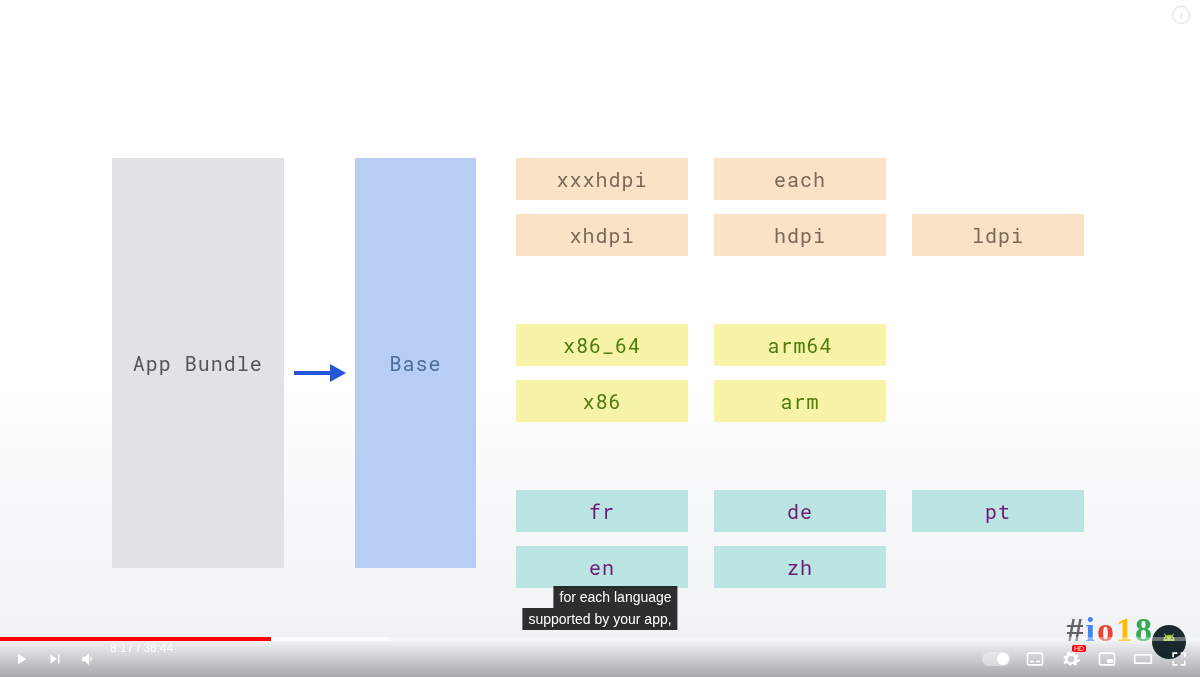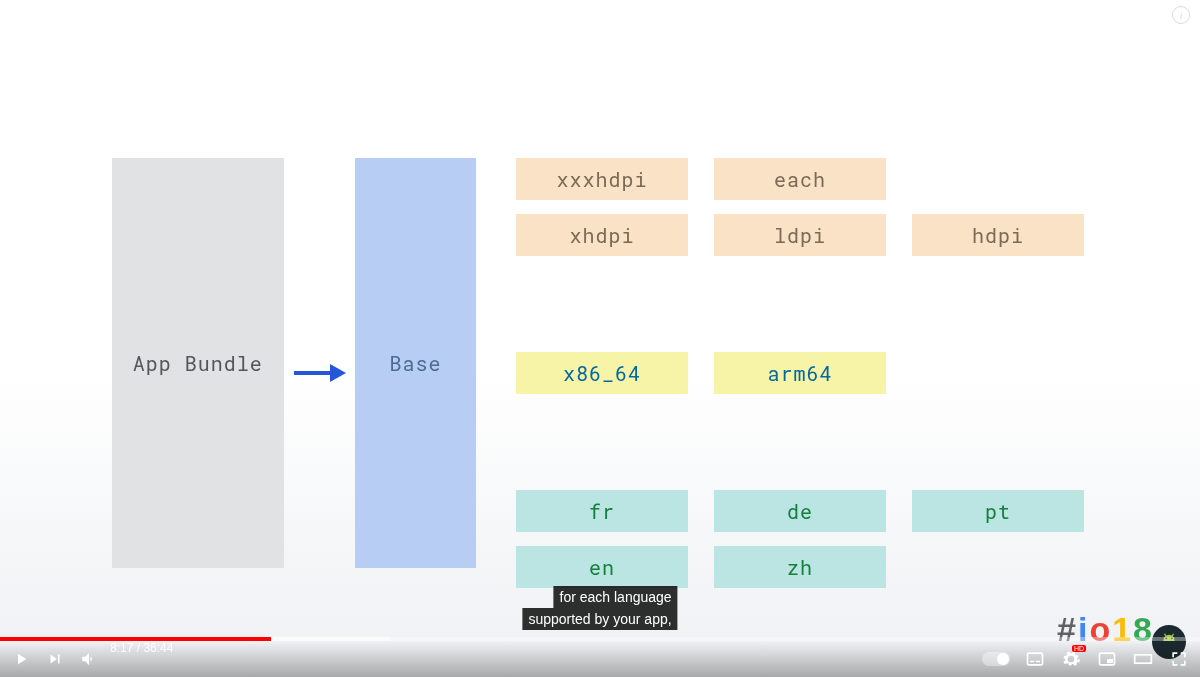--- a/index.html
+++ b/index.html
@@ -41,34 +41,34 @@
     display:flex; flex-direction:column; justify-content:space-between;
   }
   .group { display:flex; flex-direction:column; gap:14px; }
   .row { display:flex; gap:26px; }
   .cell {
     width: 172px; height:42px;
     display:flex; align-items:center; justify-content:center;
     color:#6a6a6a; font-size:20px;
   }
   .dpi  { background:#fae2c6; color:#7a6a57; }
-  .abi  { background:#f7f4a8; color:#0369a1; }
-  .lang { background:#bbe5e3; color:#15803d; }
+  .abi  { background:#f7f4a8; color:#4d7c0f; }
+  .lang { background:#bbe5e3; color:#701a75; }
   .caption {
     position:absolute; left:50%; transform:translateX(-50%);
     bottom:47px; text-align:right;
     font-size:14px; line-height:20px;
   }
   .caption span {
     background: rgba(10,10,10,0.85); color:#fff;
     padding:1px 6px; display:inline-block;
   }
   .io-logo {
     position:absolute; right:46px; bottom:28px;
-    font-family: Liberation Sans, sans-serif; font-size:34px; font-weight:bold;
+    font-family: Liberation Serif, serif; font-size:34px; font-weight:bold;
     letter-spacing:2px; color:#5f6368;margin-top:41px;
   }
   .io-logo .g1{color:#4285F4;} .io-logo .g2{color:#EA4335;}
   .io-logo .g3{color:#FBBC04;} .io-logo .g4{color:#34A853;}
   .android-head {
     position:absolute; right:14px; bottom:18px;
     width:34px; height:34px; border-radius:50%; background:#1b2a30;
     display:flex; align-items:center; justify-content:center;
   }
   .android-head svg { width:22px; height:22px; }
@@ -146,35 +146,43 @@
               </div>
             <div class="cell dpi mono">
                 <span>each</span>
               </div>
           </div>
           <div class="row">
             <div class="cell dpi mono">
                 <span>xhdpi</span>
               </div>
             <div class="cell dpi mono">
+                <span>hdpi</span>
+              </div>
+            <div class="cell dpi mono">
                 <span>ldpi</span>
               </div>
-            <div class="cell dpi mono">
-                <span>hdpi</span>
-              </div>
           </div>
         </div>
 
         <div class="group">
           <div class="row">
             <div class="cell abi mono">
                 <span>x86_64</span>
               </div>
             <div class="cell abi mono">
                 <span>arm64</span>
+              </div>
+          </div>
+          <div class="row">
+            <div class="cell abi mono">
+                <span>x86</span>
+              </div>
+            <div class="cell abi mono">
+                <span>arm</span>
               </div>
           </div>
         </div>
 
         <div class="group">
           <div class="row">
             <div class="cell lang mono">
                 <span>fr</span>
               </div>
             <div class="cell lang mono">

